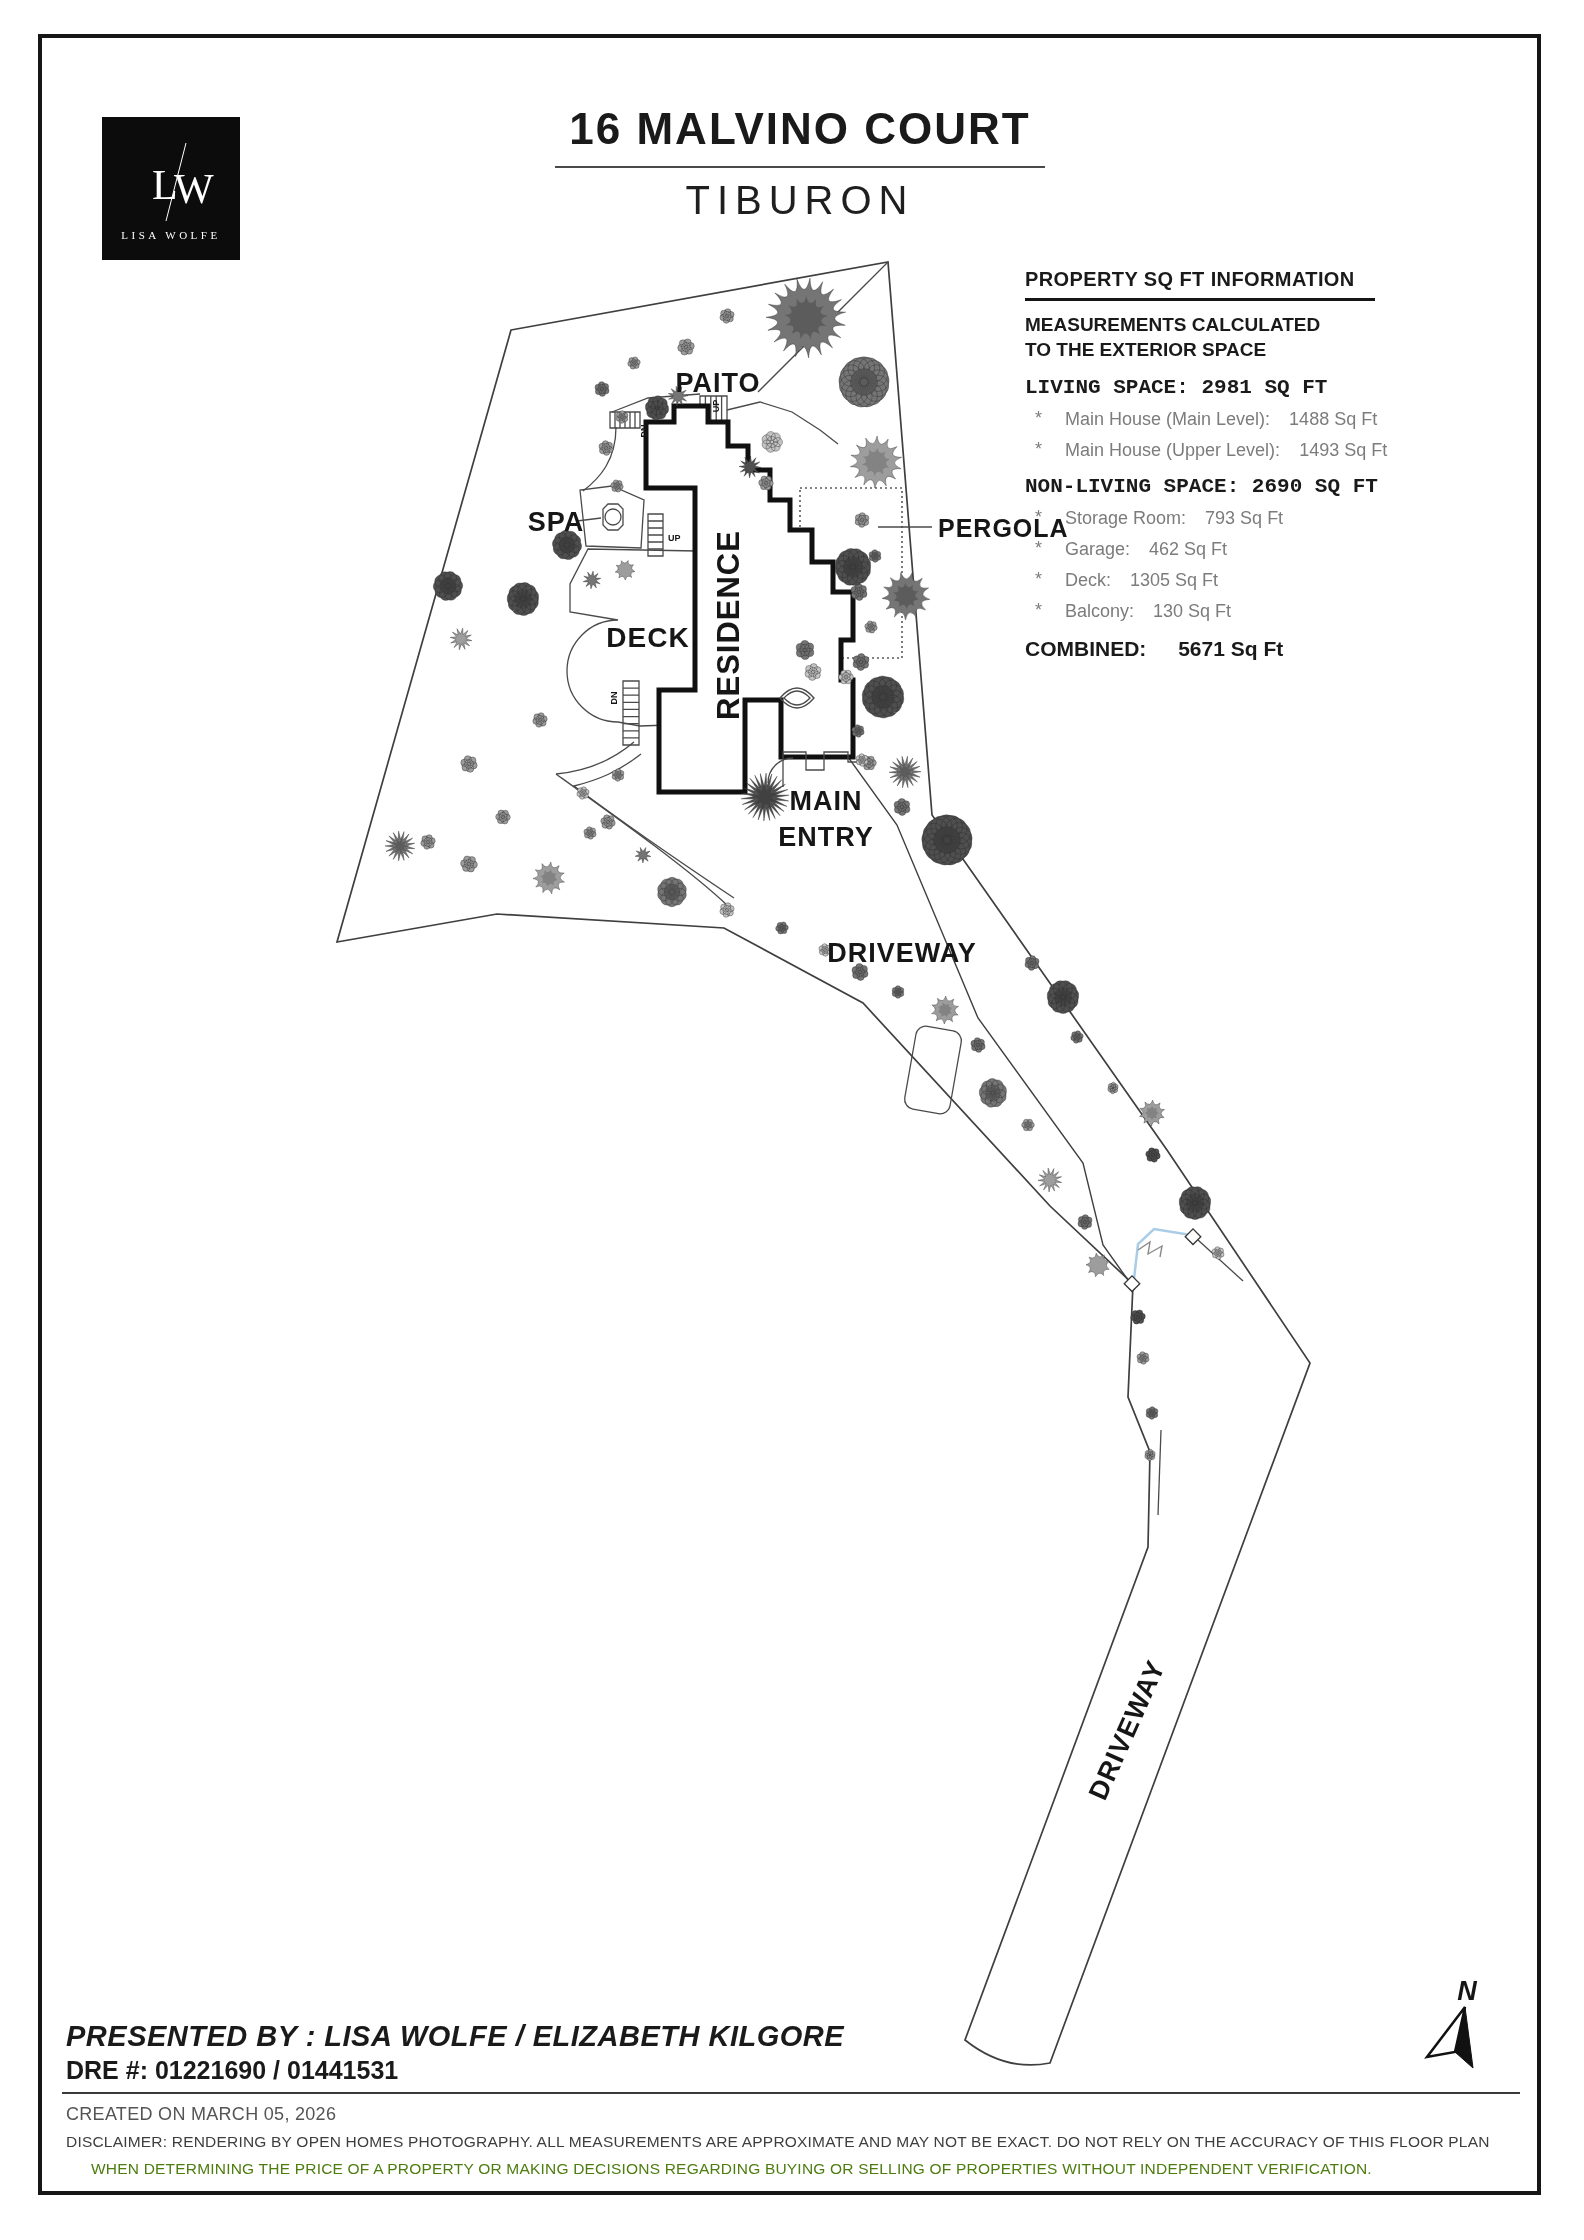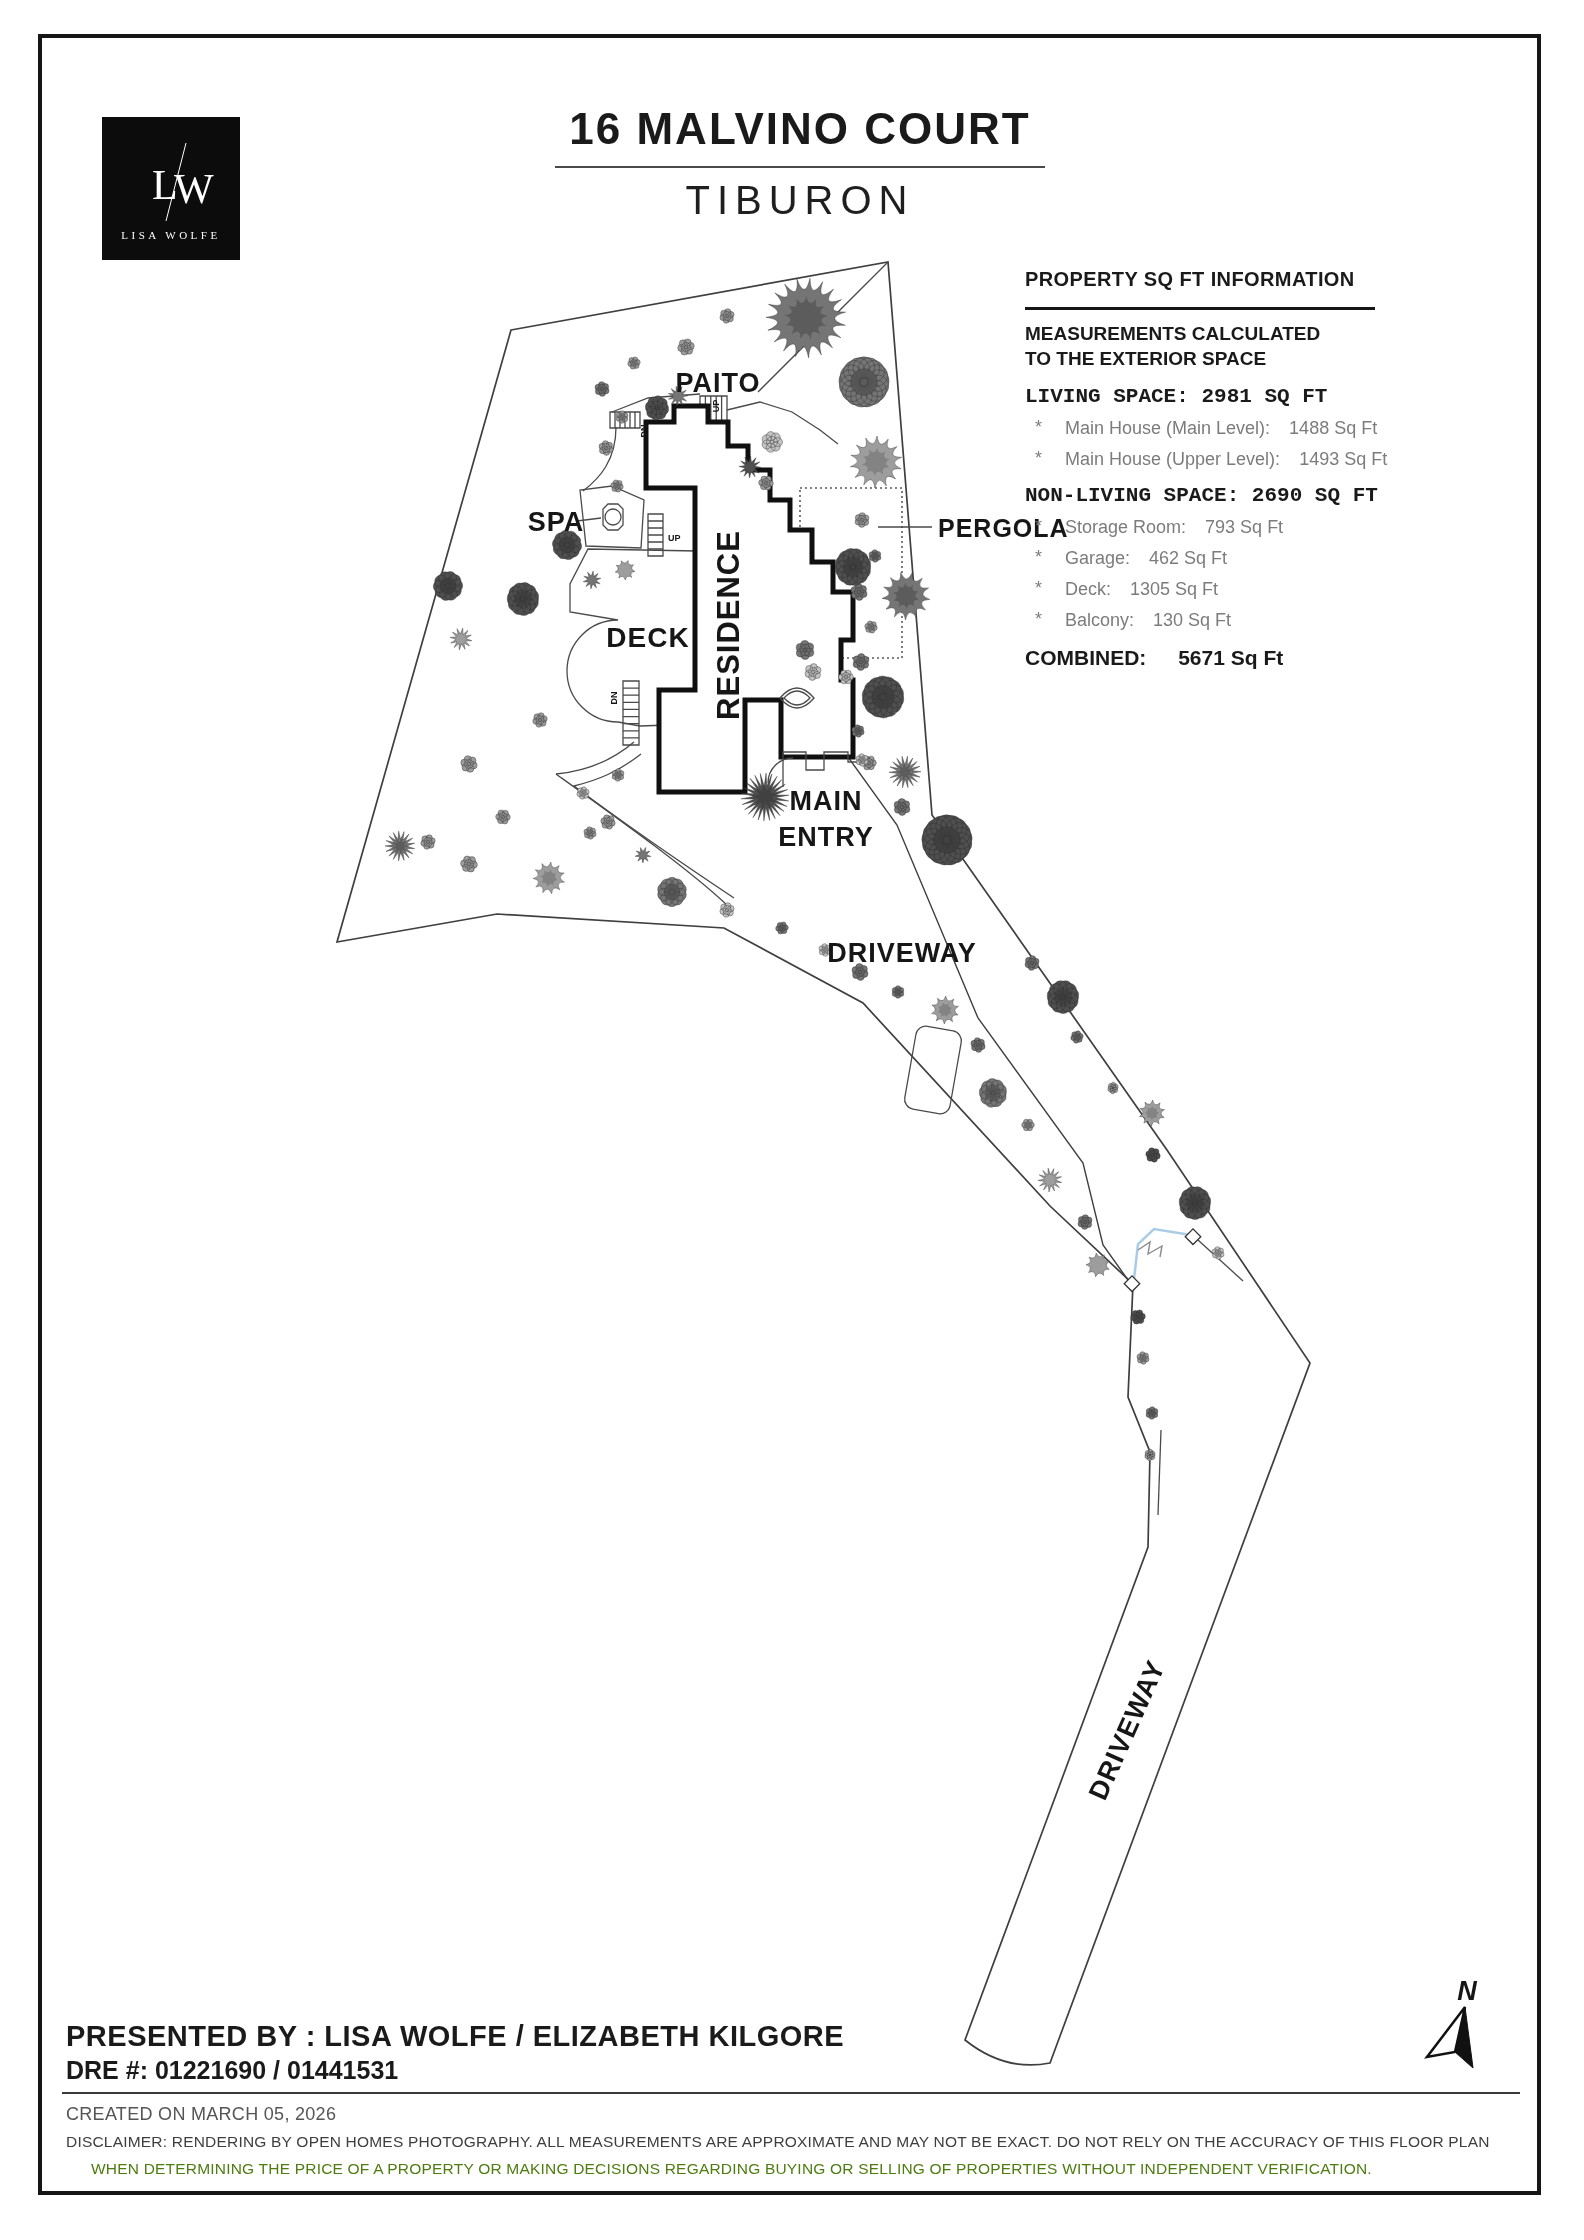--- a/index.html
+++ b/index.html
@@ -9,31 +9,31 @@
         border:4px solid #161616;box-sizing:border-box;}
   
   .logo{position:absolute;left:102px;top:117px;width:138px;height:143px;background:#0c0c0c;}
   
   .title-block{position:absolute;left:540px;top:104px;width:520px;text-align:center;}
   .title-main{font-size:44px;font-weight:bold;letter-spacing:2px;white-space:nowrap;}
   .title-rule{width:490px;height:2px;background:#4a4a4a;margin:12px auto 10px auto;}
   .title-sub{font-size:40px;font-weight:normal;letter-spacing:7px;color:#1f1f1f;}
   
   .info-panel{position:absolute;left:1025px;top:268px;width:350px;}
-  .ip-heading{font-size:20px;font-weight:bold;letter-spacing:.4px;padding-bottom:16px;
+  .ip-heading{font-size:20px;font-weight:bold;letter-spacing:.4px;padding-bottom:7px;
               border-bottom:3px solid #161616;margin-bottom:11px;white-space:nowrap;}
   .ip-sub{font-size:19px;font-weight:bold;line-height:1.32;margin-bottom:13px;}
   .ip-section{font-size:21px;font-weight:bold;margin:14px 0 10px 0;white-space:nowrap;font-family:Liberation Mono, monospace;}
   .ip-row{position:relative;padding-left:40px;font-size:18px;color:#7c7c7c;margin-bottom:10px;white-space:nowrap;}
   .ip-star{position:absolute;left:10px;top:-1px;}
   .ip-val{margin-left:14px;}
   .ip-combined{font-size:21px;font-weight:bold;margin-top:15px;white-space:nowrap;}
   .ip-combined .cmb-val{margin-left:26px;}
   
-  .f-presented{position:absolute;left:66px;top:2020px;font-size:29px;font-weight:bold;letter-spacing:.5px;white-space:nowrap;}
+  .f-presented{position:absolute;left:66px;top:2020px;font-size:29px;font-weight:bold;letter-spacing:.5px;white-space:nowrap;font-style:italic;}
   .f-dre{position:absolute;left:66px;top:2056px;font-size:25px;font-weight:bold;white-space:nowrap;}
   .f-rule{position:absolute;left:62px;top:2092px;width:1458px;height:2px;background:#3a3a3a;}
   .f-created{position:absolute;left:66px;top:2104px;font-size:18px;color:#555;letter-spacing:.3px;}
   .f-disc1{position:absolute;left:66px;top:2133px;font-size:15.5px;color:#3e3e3e;letter-spacing:.2px;white-space:nowrap;}
   .f-disc2{position:absolute;left:82px;top:2160px;font-size:15.5px;color:#4d7c0f;letter-spacing:.2px;white-space:nowrap;margin-left:9px;}
   
   .plan{position:absolute;left:0;top:0;}
   .plan text{font-family:"Liberation Sans",sans-serif;fill:#161616;}
   .lbl{font-weight:bold;font-size:27px;letter-spacing:1px;}
   .lbl-sm{font-weight:bold;font-size:9px;letter-spacing:0;}

